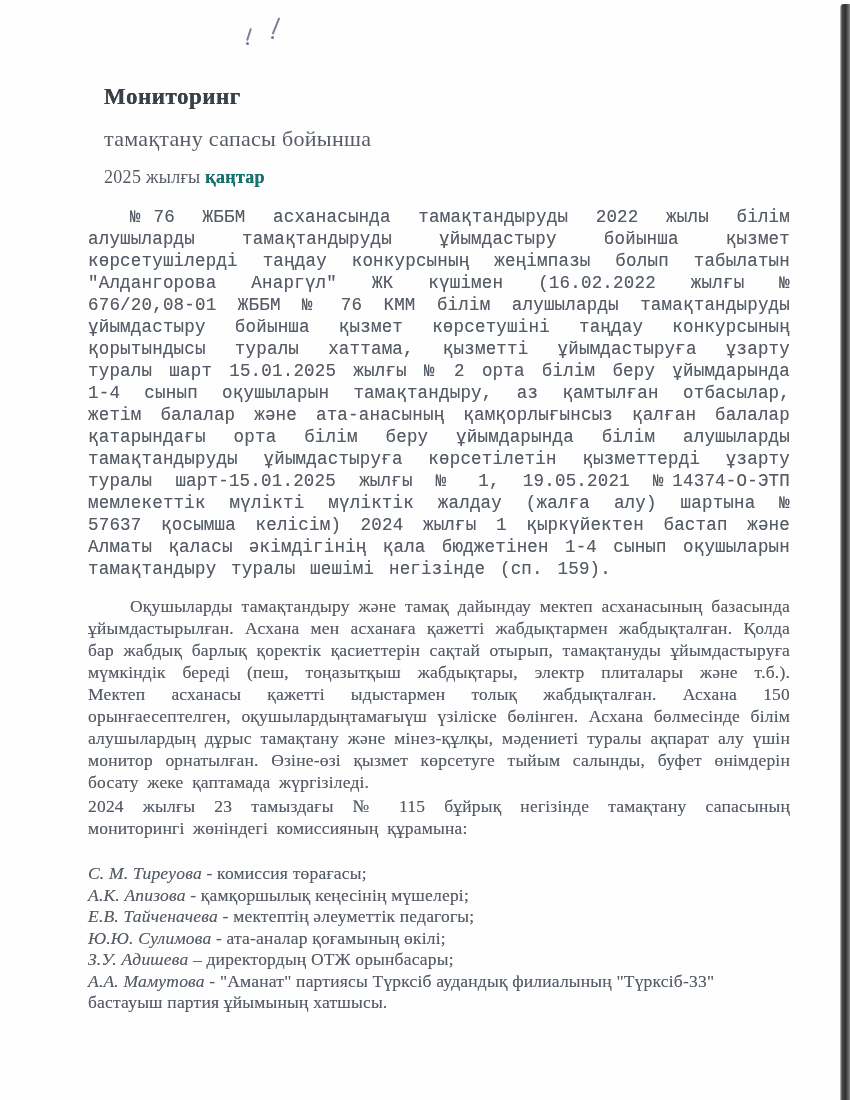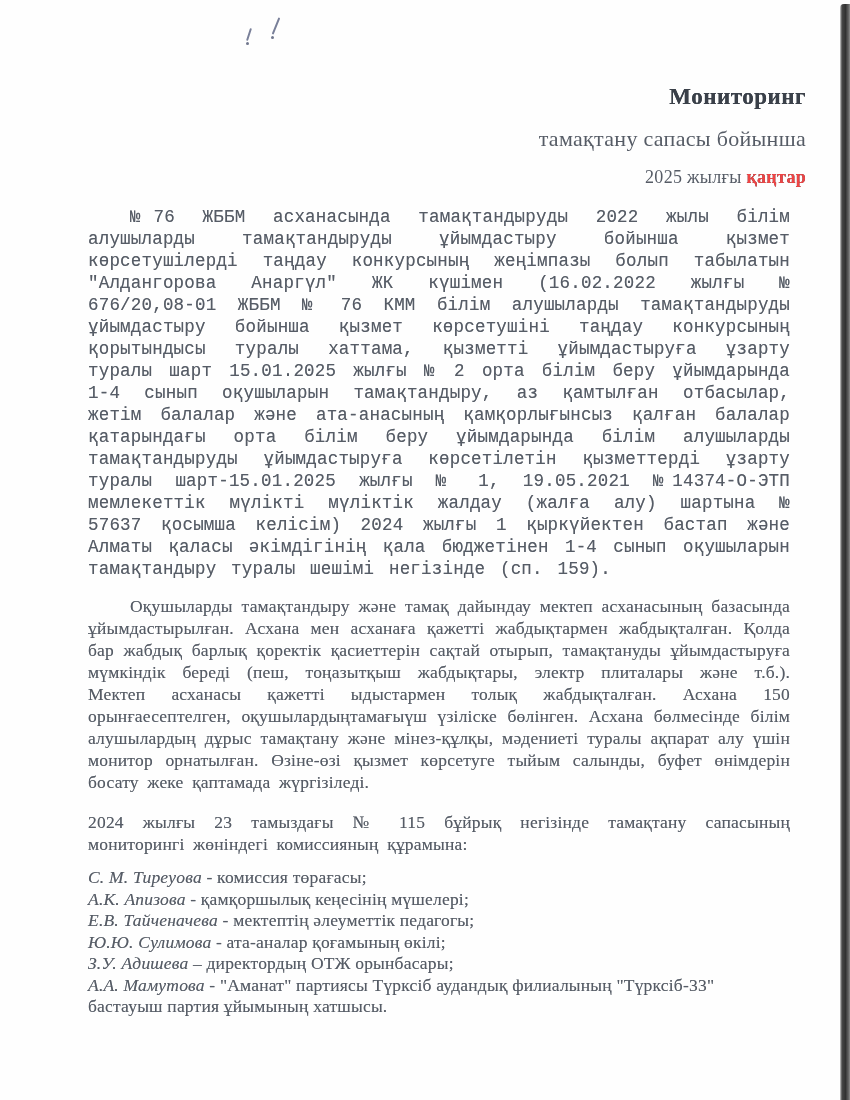--- a/index.html
+++ b/index.html
@@ -64,21 +64,21 @@
     background: #414a68;
     border-radius: 50%;
   }
   .doc {
     position: absolute;
     left: 88px;
     right: 60px;
     top: 0;
   }
   .doc-header {
-    text-align: right;
+    text-align: left;
     transform: translateX(16px);
   }
   .doc-title {
     margin: 84px 0 0 0;
     font-size: 23px;
     font-weight: bold;
     color: #3a4049;
     letter-spacing: .5px;
     text-shadow: 0 0 .6px #3a4049;
   }
@@ -87,21 +87,21 @@
     font-size: 22px;
     letter-spacing: .3px;
   }
   .doc-date {
     margin-top: 15px;
     font-size: 18px;
     letter-spacing: .3px;
   }
   .doc-date .bold {
     font-weight: bold;
-    color: #ef4444;
+    color: #0f766e;
     text-shadow: 0 0 .5px #3a4049;
   }
   .doc-org {
     margin-top: 15px;
     font-size: 19px;
     letter-spacing: .4px;
   }
   .para {
     margin: 0;
     font-size: 17.5px;
@@ -109,25 +109,25 @@
     text-align: justify;
     text-indent: 42px;
     word-spacing: 4px;
     letter-spacing: .2px;
     text-shadow: 0 0 .4px rgba(86,92,102,.55);
   }
   .para.p1 { margin-top: 18px; font-family: Liberation Mono, monospace; }
   .para.p2 { margin-top: 15px; }
   .para.p3 { margin-top: 19px; }
   .para.p4 {
-    margin-top: 18px;
+    margin-top: 2px;
     text-indent: 0;
   }
   .members {
-    margin-top: 12px;
+    margin-top: 24px;
     font-size: 17.5px;
     line-height: 21.5px;
     letter-spacing: .2px;
     text-shadow: 0 0 .4px rgba(86,92,102,.55);
   }
   .member .mname {
     font-style: italic;
   }
 </style>
 </head>

